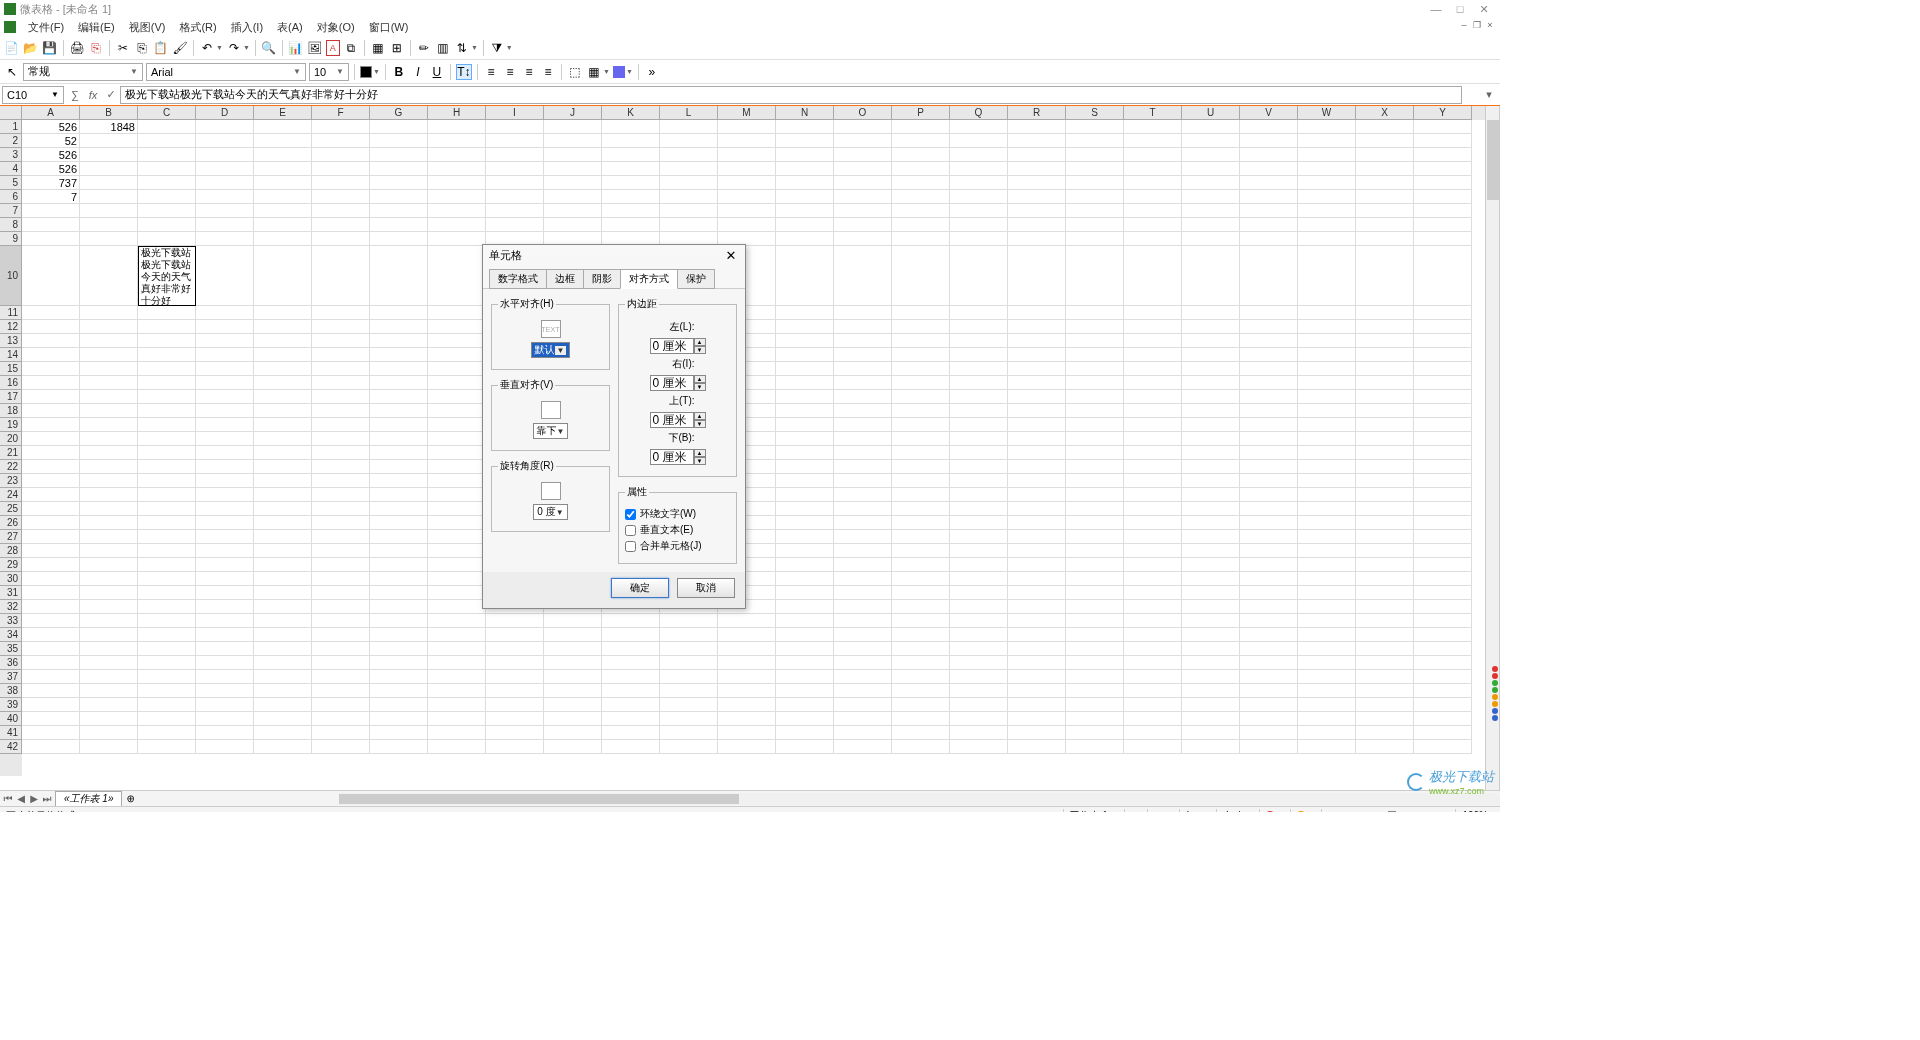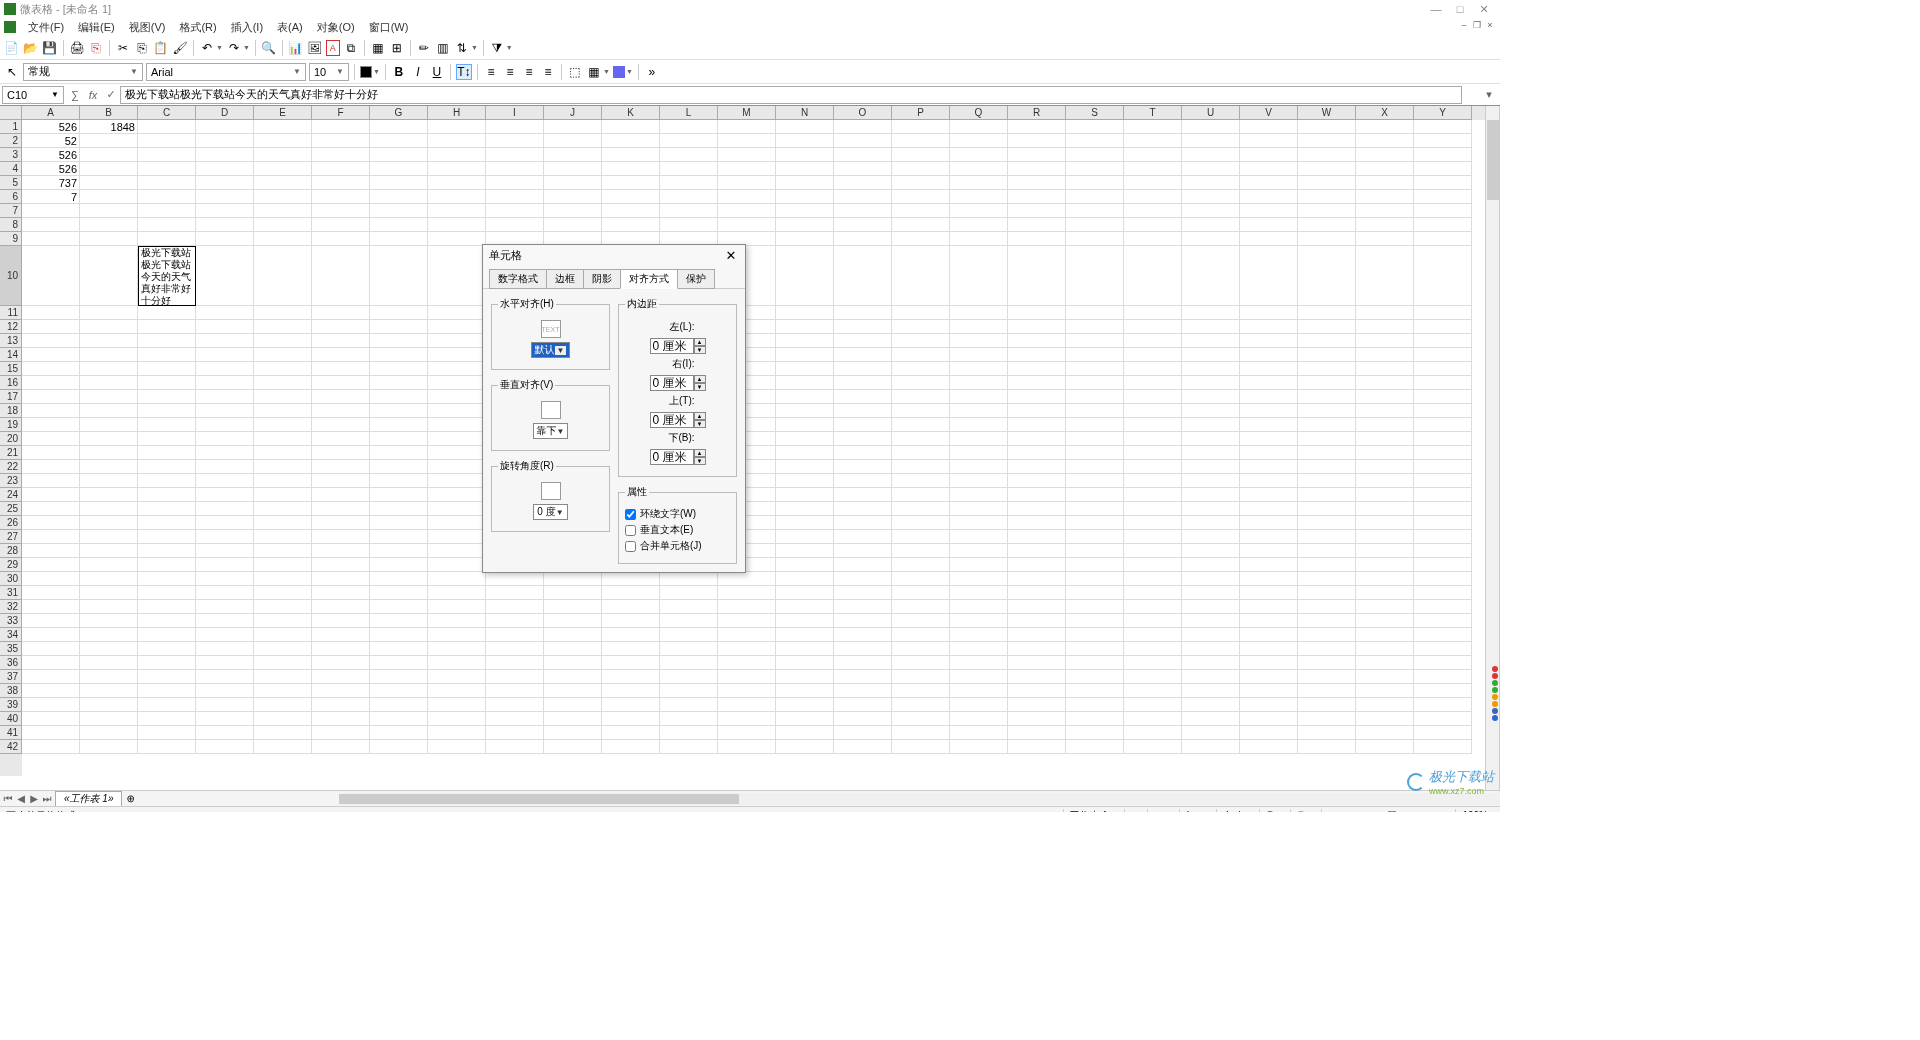--- a/index.html
+++ b/index.html
@@ -1602,13 +1602,17 @@
             <input type="checkbox" style="">
             <span>垂直文本(E)</span>
           </div>
         <div class="chk-row">
             <input type="checkbox" style="">
             <span>合并单元格(J)</span>
           </div>
       </fieldset>
     </div>
   </div>
+  <div class="dlg-buttons">
+    <button class="dlg-btn primary">确定</button>
+    <button class="dlg-btn">取消</button>
+  </div>
 </div>
 
 </body></html>

